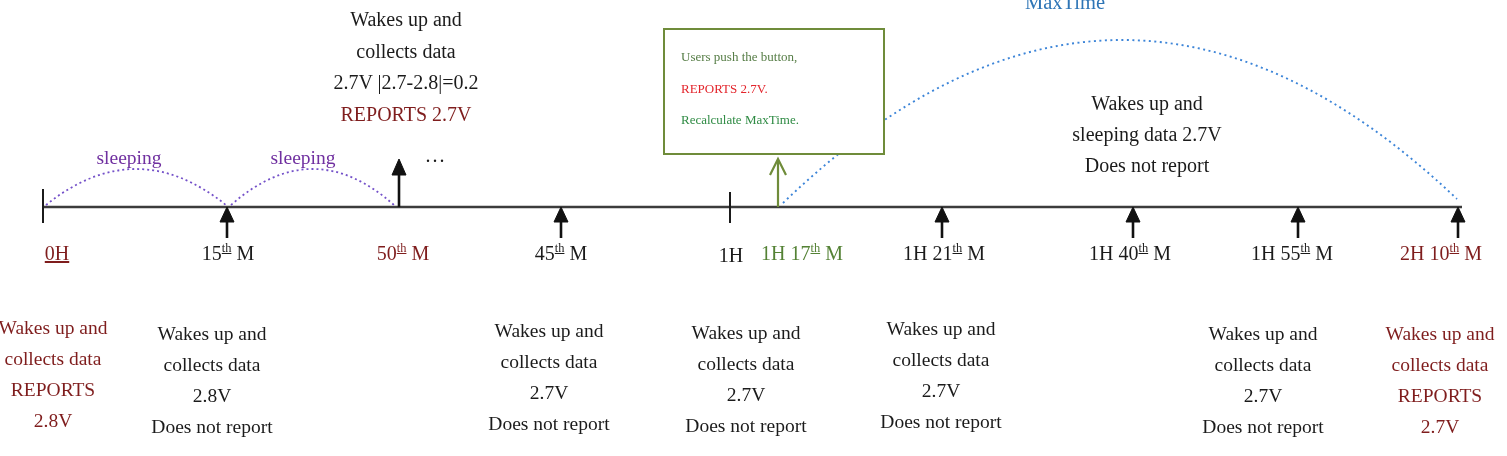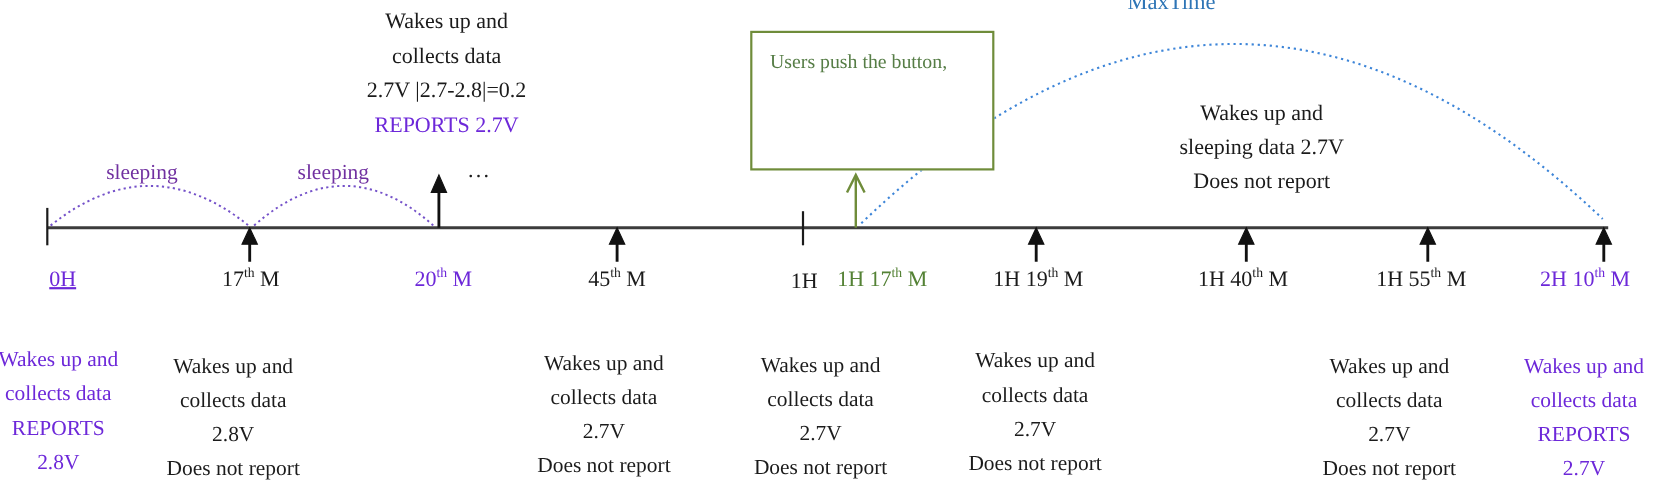--- a/index.html
+++ b/index.html
@@ -6,32 +6,32 @@
   body{
     width:1507px;height:456px;position:relative;overflow:hidden;
     background:#ffffff;
     font-family:"Liberation Serif","DejaVu Serif",serif;
     color:#1b1b1b;
   }
   .c{position:absolute;transform:translateX(-50%);text-align:center;white-space:nowrap;}
   .note{position:absolute;transform:translateX(-50%);text-align:center;white-space:nowrap;
         font-size:19.5px;line-height:31px;}
   .ticklabel{font-size:20px;}
-  .red{color:#6d28d9;}
+  .red{color:#7f1d1d;}
   .black{color:#1b1b1b;}
   .green{color:#548235;}
   .purple{color:#7030a0;}
   .blue{color:#2e75b6;}
-  sup{font-size:0.62em;}
+  sup{font-size:0.62em;text-decoration:underline;}
   .topnote{font-size:20px;line-height:31.5px;}
   .midnote{font-size:20px;line-height:31px;}
   .callout{
-    position:absolute;left:682px;top:28px;width:222px;height:127px;
+    position:absolute;left:663px;top:28px;width:222px;height:127px;
     border:2px solid #6f8c3a;background:#ffffff;box-sizing:border-box;
-    padding:11px 0 0 16px;font-size:18px;line-height:31.5px;text-align:left;
+    padding:11px 0 0 16px;font-size:13px;line-height:31.5px;text-align:left;
     white-space:nowrap;
   }
   .callout .l1{color:#567d46;}
   .callout .l2{color:#e3242b;}
   .callout .l3{color:#2f8b44;}
   .maxtime{font-size:20.5px;}
   svg{position:absolute;left:0;top:0;}
   .ellipsis{font-size:20px;letter-spacing:2px;}
   .sleep{font-size:19.5px;}
 </style>
@@ -98,48 +98,50 @@
 
 <div class="c topnote" style="left:406px;top:4px;">
   <div class="black">Wakes up and</div>
   <div class="black">collects data</div>
   <div class="black">2.7V |2.7-2.8|=0.2</div>
   <div class="red">REPORTS 2.7V</div>
 </div>
 
 <div class="callout">
   <div class="l1">Users push the button,</div>
+  <div class="l2">REPORTS 2.7V.</div>
+  <div class="l3">Recalculate MaxTime.</div>
 </div>
 
 <div class="c midnote black" style="left:1147px;top:88px;">
   <div>Wakes up and</div>
   <div>sleeping data 2.7V</div>
   <div>Does not report</div>
 </div>
 
 <div class="c ticklabel red" style="left:57px;top:241px;text-decoration:underline;">
   <span>0H</span><sup></sup><span></span>
 </div>
 <div class="c ticklabel black" style="left:228px;top:241px;">
-  <span>17</span><sup>th</sup><span> M</span>
+  <span>15</span><sup>th</sup><span> M</span>
 </div>
 <div class="c ticklabel red" style="left:403px;top:241px;">
-  <span>20</span><sup>th</sup><span> M</span>
+  <span>50</span><sup>th</sup><span> M</span>
 </div>
 <div class="c ticklabel black" style="left:561px;top:241px;">
   <span>45</span><sup>th</sup><span> M</span>
 </div>
 <div class="c ticklabel black" style="left:731px;top:243px;">
   <span>1H</span><sup></sup><span></span>
 </div>
 <div class="c ticklabel green" style="left:802px;top:241px;">
   <span>1H 17</span><sup>th</sup><span> M</span>
 </div>
 <div class="c ticklabel black" style="left:944px;top:241px;">
-  <span>1H 19</span><sup>th</sup><span> M</span>
+  <span>1H 21</span><sup>th</sup><span> M</span>
 </div>
 <div class="c ticklabel black" style="left:1130px;top:241px;">
   <span>1H 40</span><sup>th</sup><span> M</span>
 </div>
 <div class="c ticklabel black" style="left:1292px;top:241px;">
   <span>1H 55</span><sup>th</sup><span> M</span>
 </div>
 <div class="c ticklabel red" style="left:1441px;top:241px;">
   <span>2H 10</span><sup>th</sup><span> M</span>
 </div>

